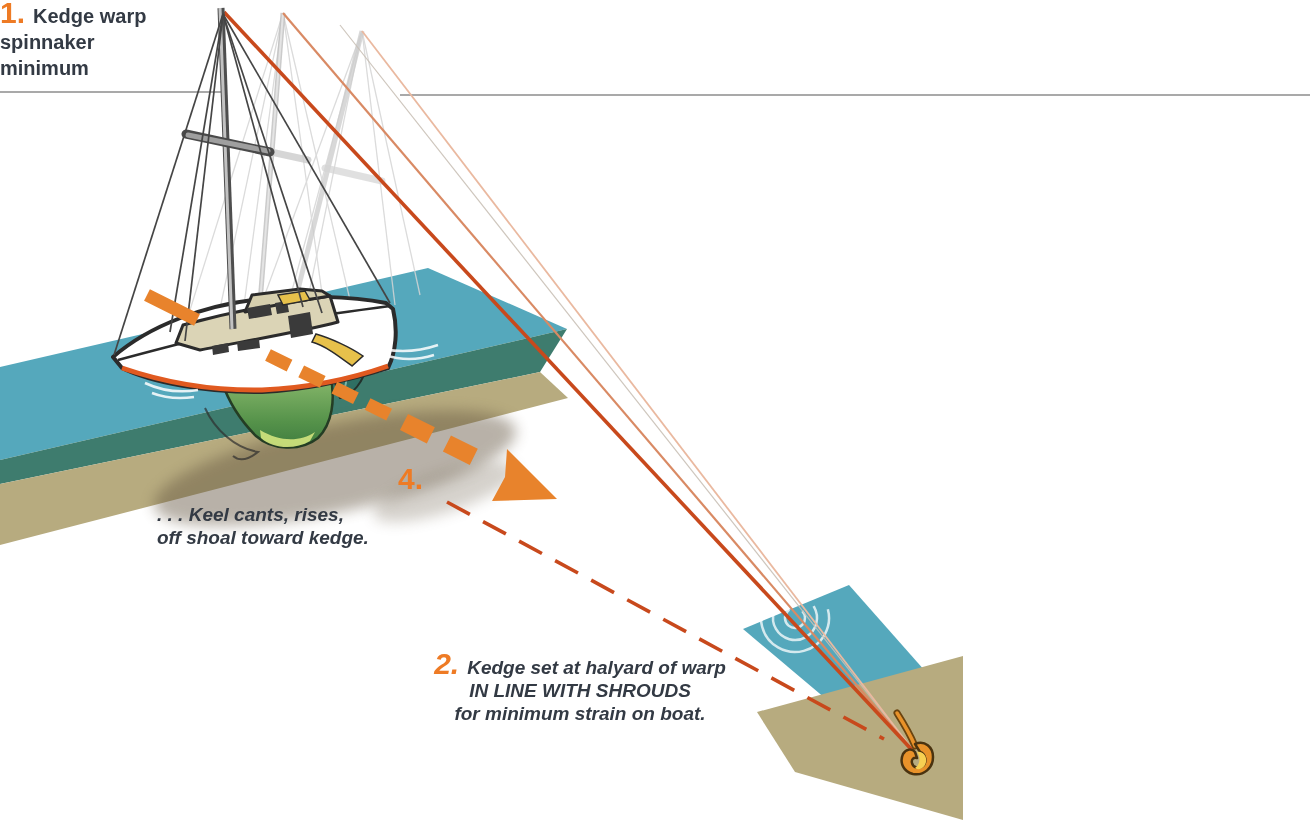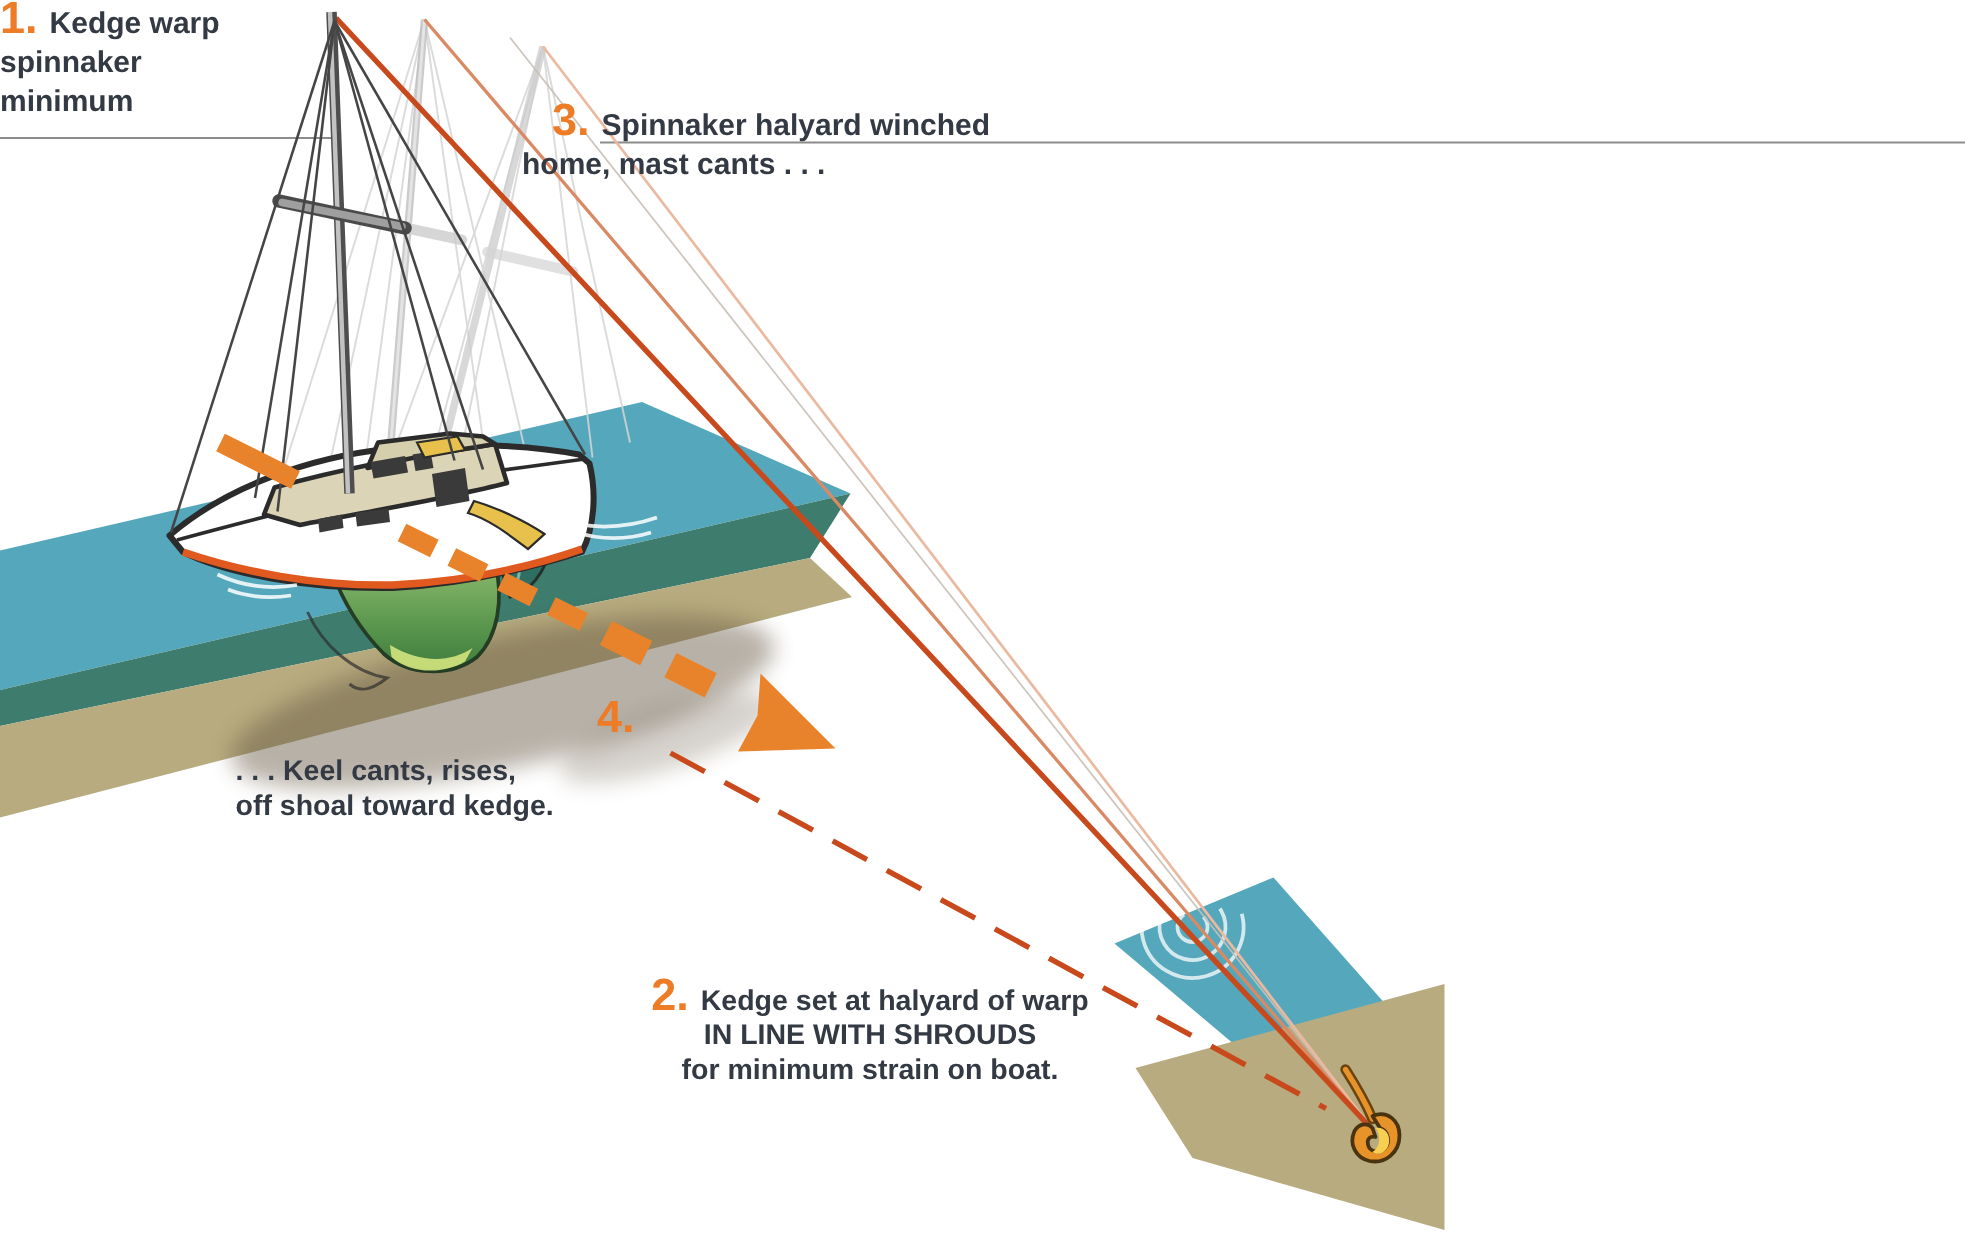--- a/index.html
+++ b/index.html
@@ -3,21 +3,21 @@
 <meta charset="utf-8">
 <style>
   html,body{margin:0;padding:0;background:#fff;}
   .stage{position:relative;width:1310px;height:829px;background:#fff;overflow:hidden;
          font-family:"Liberation Sans","DejaVu Sans",sans-serif;}
   .stage svg{position:absolute;left:0;top:0;}
   .ann{position:absolute;color:var(--text,#333a44);font-weight:bold;font-size:20px;line-height:26px;}
   .ann .num{color:var(--accent,#ee7b25);font-size:30px;font-weight:bold;padding-right:8px;}
   .ann-right{text-align:left;}
   .ann-center{text-align:center;}
-  .ann-sm{font-size:19px;line-height:23px;}
+  .ann-sm{font-size:19px;line-height:23px;font-style:italic;}
   .num-float{position:absolute;color:var(--accent,#ee7b25);font-size:30px;font-weight:bold;}
   
   .rule{stroke:var(--rule,#8c8c8c);stroke-width:1.3;}
   .water{fill:var(--water,#55a8bc);}
   .strip{fill:var(--water_edge,#3e7c6e);}
   .sand{fill:var(--sand,#b7ab7f);}
   .warp-main{stroke:var(--warp,#c8491c);}
   .warp-g1{stroke:var(--warp_light,#d98a64);}
   .warp-g2{stroke:var(--warp_lighter,#eab9a0);}
   .warp-g3{stroke:var(--warp_faint,#c7beb4);}
@@ -167,24 +167,20 @@
     <path class="anchor-inner" d="M 917,752 C 923,751 927,756 926,762 C 925,768 919,771 915,768 C 920,765 921,757 917,752 Z"></path>
   </g>
 </svg>
 
 <div class="ann ann-right" style="left:0;top:21;width:185px;">
   <div><span class="num">1.</span><span>Kedge warp</span></div>
   <div>spinnaker</div>
   <div>minimum</div>
 </div>
 
-<div class="ann" style="left:348px;top:68px;width:330px;">
-  <div style="margin-left:20px;"><span class="num">3.</span><span>Spinnaker halyard winched</span></div>
-  <div>home, mast cants . . .</div>
-</div>
 
 <div class="num-float" style="left:398px;top:462px;">4.</div>
 <div class="ann ann-right ann-sm" style="left:157px;top:503px;width:280px;">
   <div>. . . Keel cants, rises,</div>
   <div>off shoal toward kedge.</div>
 </div>
 
 <div class="ann ann-center ann-sm" style="left:420px;top:652px;width:320px;">
   <div><span class="num">2.</span><span>Kedge set at halyard of warp</span></div>
   <div>IN LINE WITH SHROUDS</div>

